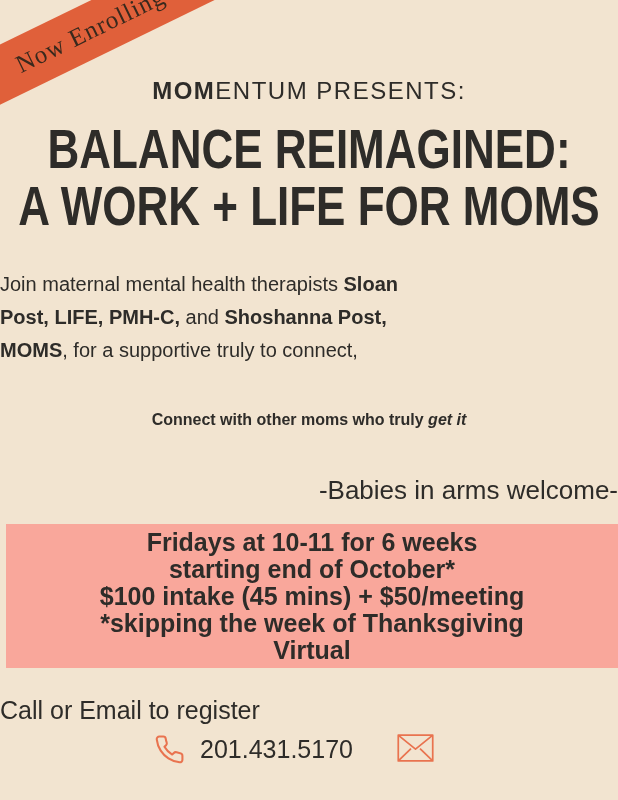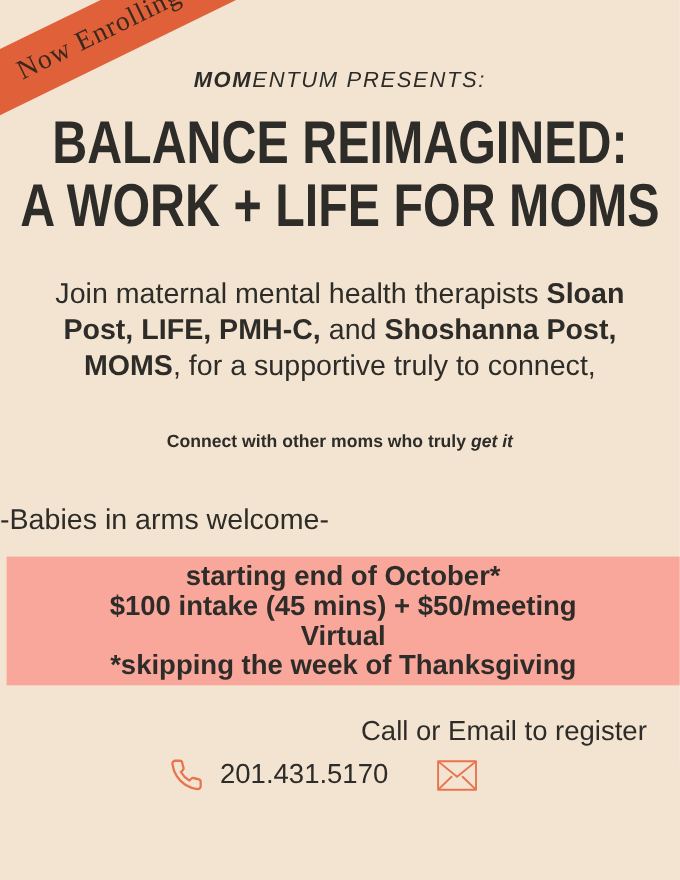--- a/index.html
+++ b/index.html
@@ -17,68 +17,67 @@
     width:320px;height:54px;
     background:var(--ribbon,#e0603a);
     transform:rotate(-26deg);
     display:flex;align-items:center;justify-content:center;
     padding-right:48px;box-sizing:border-box;
     font-family:"Liberation Serif",serif;
     font-size:25px;letter-spacing:1px;
     color:var(--ribbon-text,#39291d);
   }
   .presents{
-    padding-top:58px;margin:0;
+    padding-top:76px;margin:0;
     text-align:center;
-    font-size:20px;line-height:30px;letter-spacing:1.5px;font-style:italic;
+    font-size:24px;line-height:30px;letter-spacing:1.5px;
   }
   .presents .b{font-weight:700;}
   .title{
     margin:14px 0 0;
     text-align:center;
     font-size:44px;line-height:46px;font-weight:900;
     letter-spacing:0px;white-space:nowrap;
     transform:scaleY(1.25);transform-origin:top center;
   }
   .title span{display:block;}
   .intro{
     margin:56px 0 0;
-    text-align:center;
-    font-size:26px;line-height:33px;
+    font-size:20px;line-height:33px;
   }
   .connect{
     margin:36px 0 0;
     text-align:center;
     font-size:16px;line-height:33px;font-weight:700;
   }
   .babies{
     margin:38px 0 0;
-    text-align:left;
+    text-align:right;
     font-size:26px;line-height:33px;
   }
   .band{
     margin:17px 0 0 6px;
     background:var(--band,#f9a79b);
     padding:5px 0 4px;
     text-align:center;
     font-size:25px;line-height:27px;
   }
   .schedule-line{padding:0;font-weight:bold;}
   .b{font-weight:700;}
   .i{font-style:italic;}
   .register{
     margin:26px 0 0;
     padding-right:30px;
-    text-align:right;
+    text-align:left;
     font-size:25px;line-height:32px;
   }
   .contact{
     margin:8px 0 0;
     padding-right:30px;
-    display:flex;justify-content:center;align-items:center;
+    display:flex;justify-content:center;align-items:flex-start;
     gap:44px;
     font-size:25px;
   }
   .cgroup{display:flex;align-items:center;gap:15px;}
   .icon{display:block;}
   .icon *{stroke:var(--accent,#e9734f);}
 </style>
 </head>
 <body>
 
@@ -95,24 +94,25 @@
     <span>A WORK + LIFE FOR MOMS</span>
   </h1>
 
   <p class="intro"><span>Join maternal mental health therapists </span><span class="b">Sloan</span><br><span class="b">Post, LIFE, PMH-C,</span><span> and </span><span class="b">Shoshanna Post,</span><br><span class="b">MOMS</span><span>, for a supportive truly to connect,</span><br></p>
 
   <p class="connect"><span class="b">Connect with other moms who truly </span><span class="b i">get it</span></p>
 
   <p class="babies">-Babies in arms welcome-</p>
 
   <div class="band">
+      <div class="schedule-line b">Fridays at 10-11 for 6 weeks</div>
       <div class="schedule-line b">starting end of October*</div>
       <div class="schedule-line">$100 intake (45 mins) + $50/meeting</div>
+      <div class="schedule-line">*skipping the week of Thanksgiving</div>
       <div class="schedule-line b">Virtual</div>
-      <div class="schedule-line">*skipping the week of Thanksgiving</div>
     </div>
 
   <p class="register">Call or Email to register</p>
 
   <div class="contact">
     <div class="cgroup">
       <svg class="icon" viewBox="0 0 24 24" width="31" height="31" fill="none" stroke="#e9734f" stroke-width="1.6" stroke-linecap="round" stroke-linejoin="round">
         <path d="M22 16.92v3a2 2 0 0 1-2.18 2 19.79 19.79 0 0 1-8.63-3.07 19.5 19.5 0 0 1-6-6 19.79 19.79 0 0 1-3.07-8.67A2 2 0 0 1 4.11 2h3a2 2 0 0 1 2 1.72c.12.96.36 1.9.7 2.81a2 2 0 0 1-.45 2.11L8.09 9.91a16 16 0 0 0 6 6l1.27-1.27a2 2 0 0 1 2.11-.45c.91.34 1.85.58 2.81.7A2 2 0 0 1 22 16.92z"></path>
       </svg>
       <span>201.431.5170</span>

